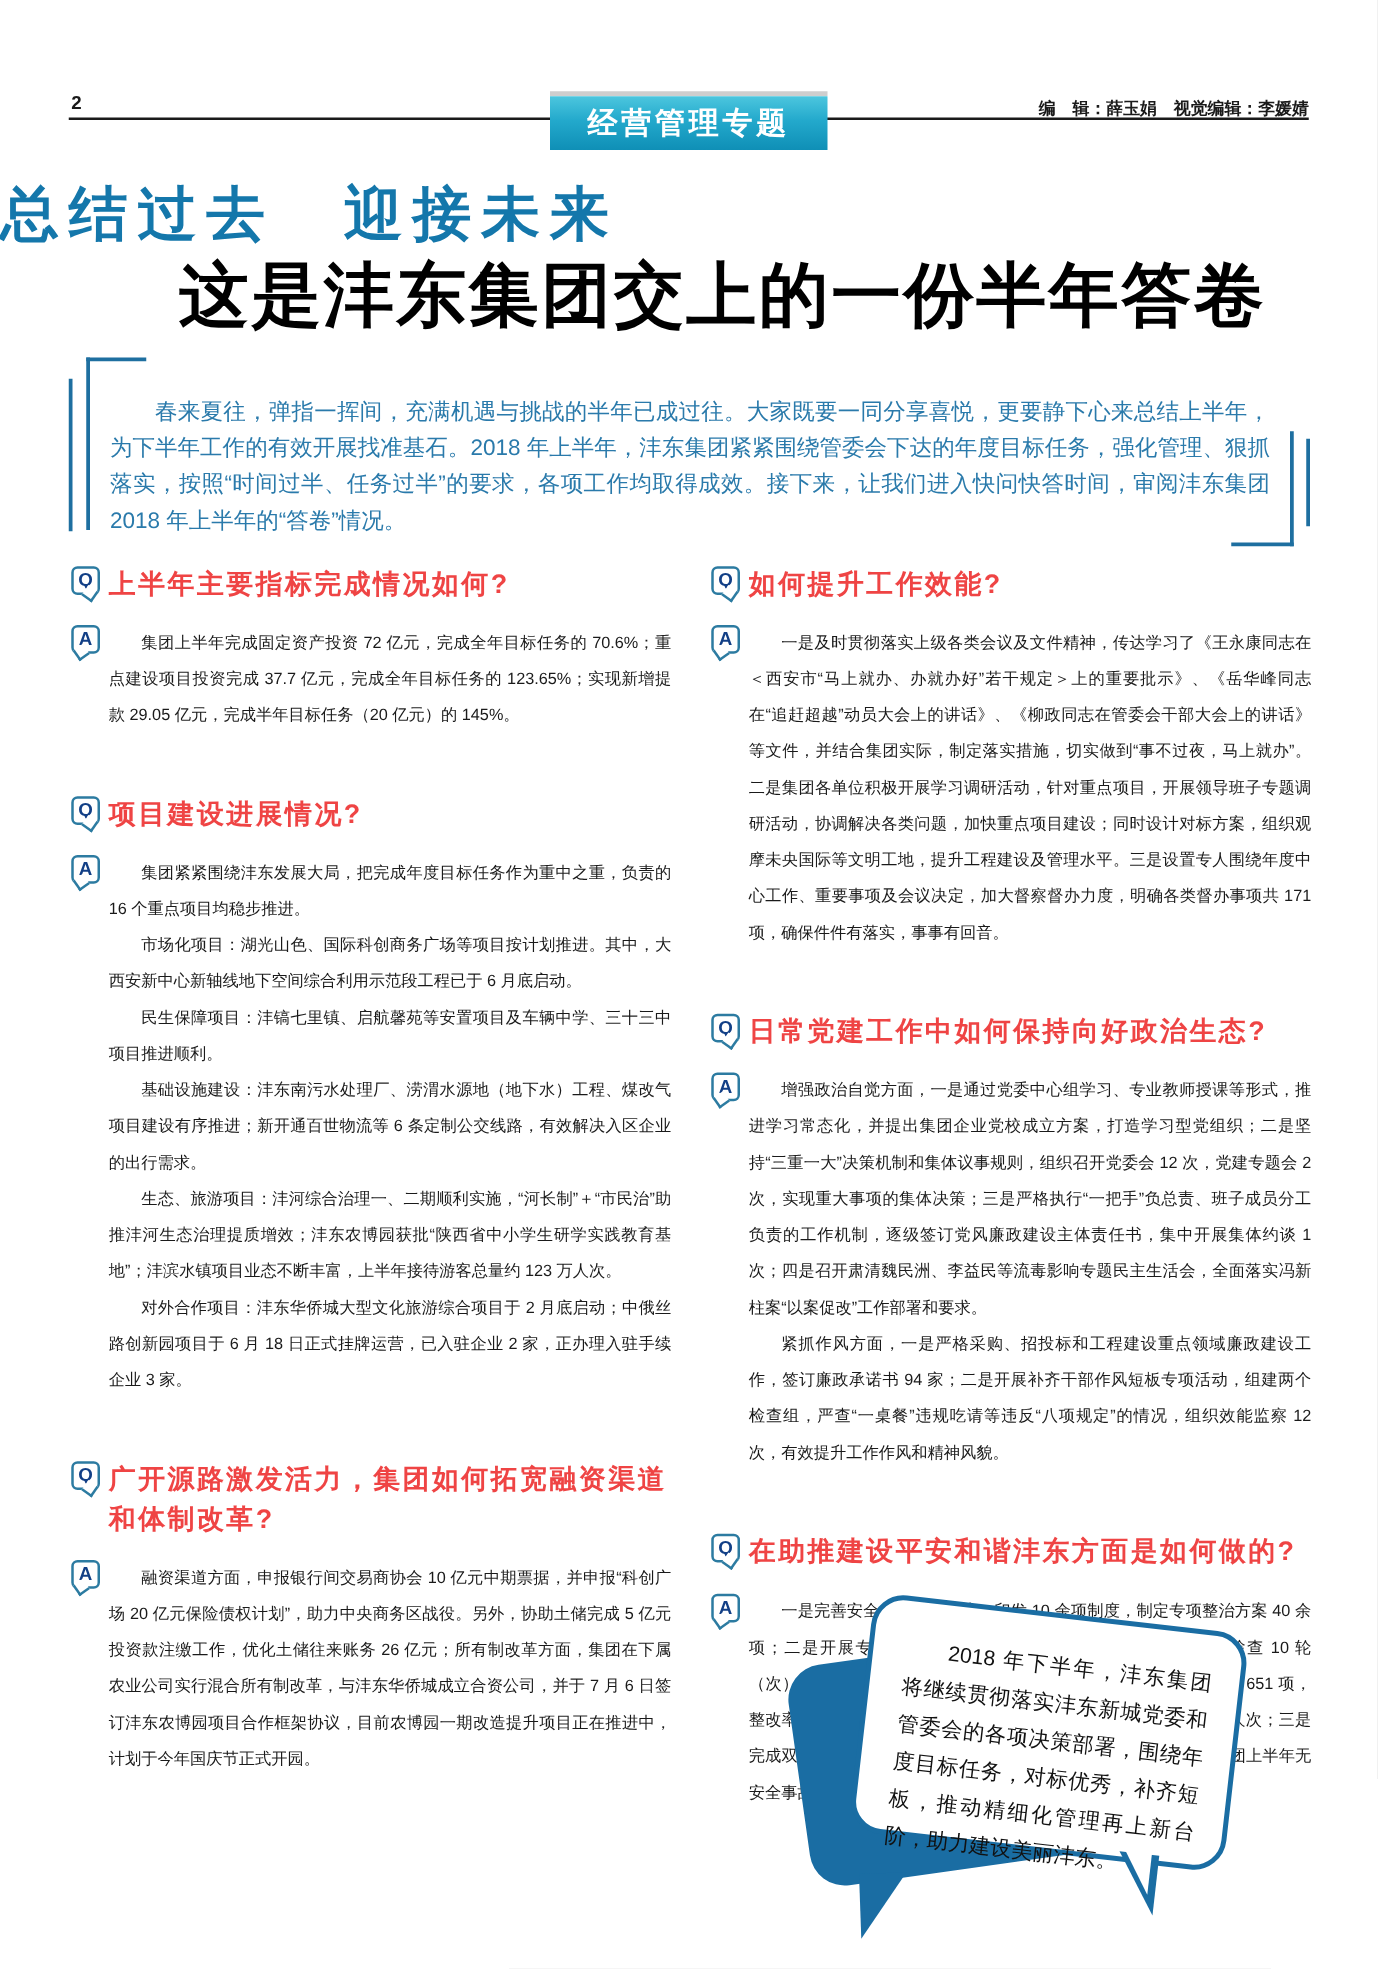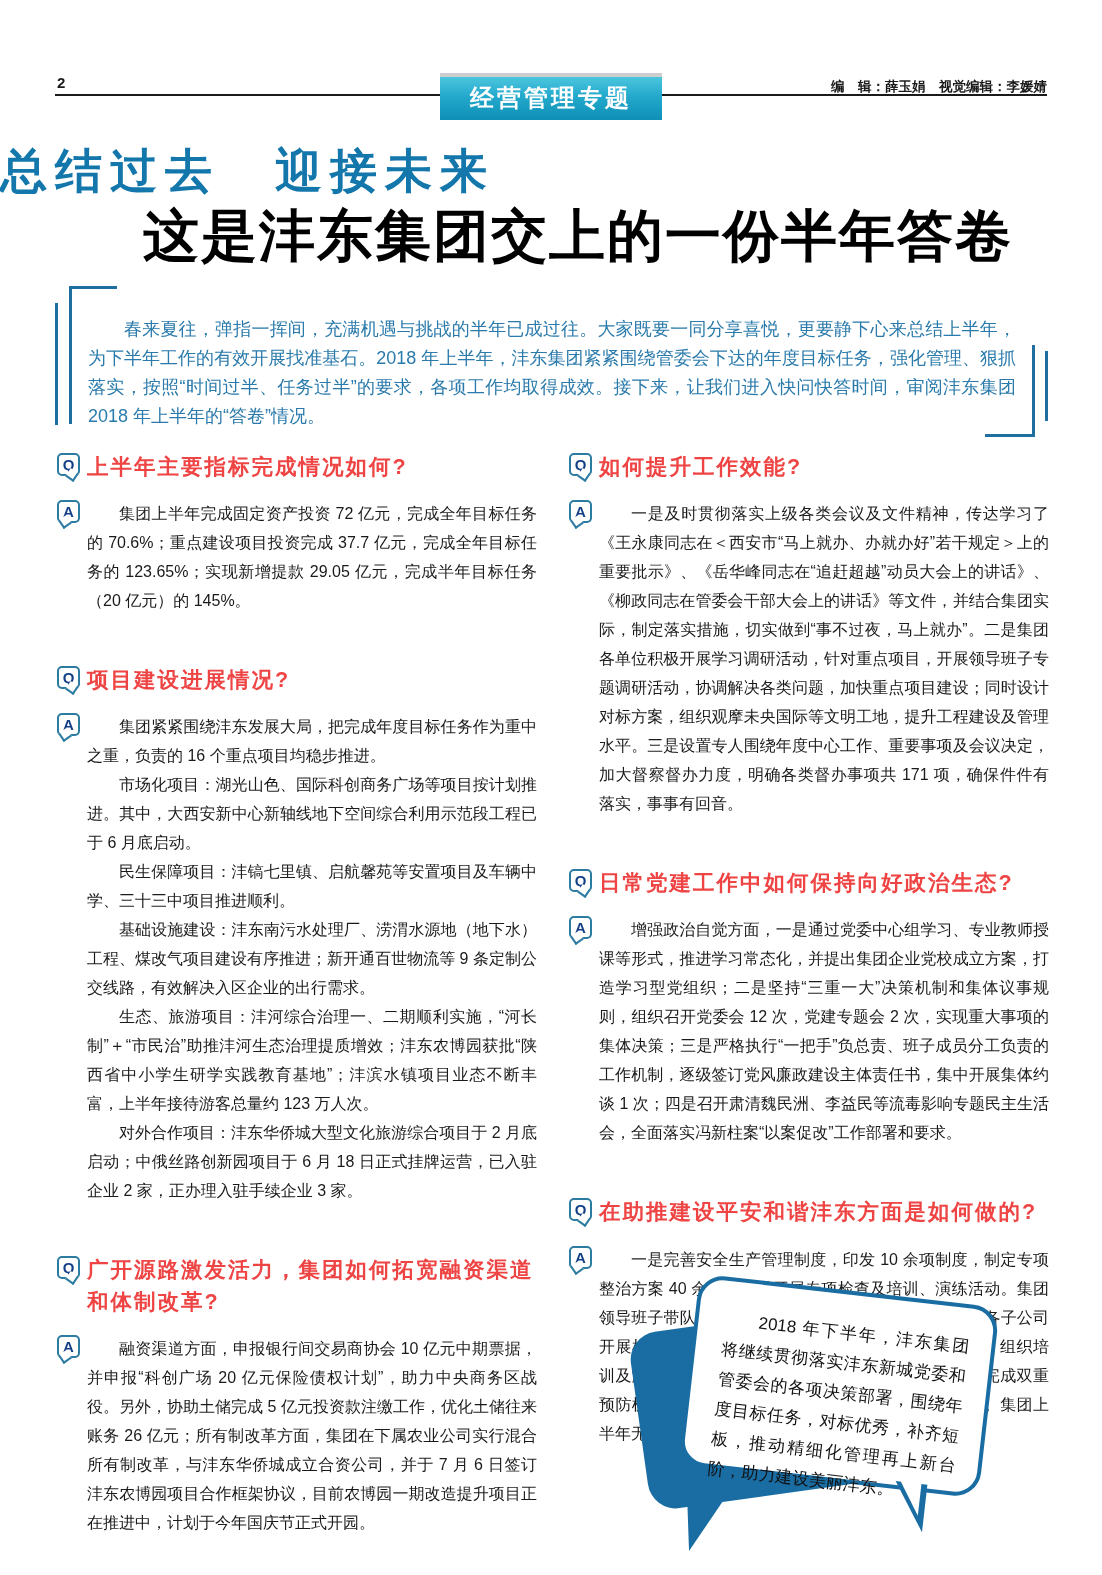--- a/index.html
+++ b/index.html
@@ -66,21 +66,21 @@
     bottom:-6px;
   }
   .badge-q::after { right:1px; transform:rotate(35deg); }
   .badge-a::after { left:1px;  transform:rotate(55deg); }
 
   .q-title {
     color:#ef4444; font-size:21.5px; font-weight:800;
     letter-spacing:2px; line-height:1.45;
   }
   .a-body p {
-    font-size:16px; line-height:29px; text-align:justify; text-indent:2em;
+    font-size:13px; line-height:29px; text-align:justify; text-indent:2em;
     color:#1a1a1a;
   }
 
   
   .bubble-wrap { position:absolute; left:630px; top:1282px; width:440px; height:290px; }
   .bubble-back {
     position:absolute; left:8px; top:32px; width:300px; height:178px;
     background:#1a6da3; border-radius:28px; transform:rotate(-8deg);
   }
   .bubble-back::after {
@@ -145,21 +145,21 @@
       <div class="q-row">
         <span class="badge badge-q">Q</span>
         <h3 class="q-title">项目建设进展情况?</h3>
       </div>
       <div class="a-row">
         <span class="badge badge-a">A</span>
         <div class="a-body">
           <p>集团紧紧围绕沣东发展大局，把完成年度目标任务作为重中之重，负责的 16 个重点项目均稳步推进。</p>
           <p>市场化项目：湖光山色、国际科创商务广场等项目按计划推进。其中，大西安新中心新轴线地下空间综合利用示范段工程已于 6 月底启动。</p>
           <p>民生保障项目：沣镐七里镇、启航馨苑等安置项目及车辆中学、三十三中项目推进顺利。</p>
-          <p>基础设施建设：沣东南污水处理厂、涝渭水源地（地下水）工程、煤改气项目建设有序推进；新开通百世物流等 9 条定制公交线路，有效解决入区企业的出行需求。</p>
+          <p>基础设施建设：沣东南污水处理厂、涝渭水源地（地下水）工程、煤改气项目建设有序推进；新开通百世物流等 6 条定制公交线路，有效解决入区企业的出行需求。</p>
           <p>生态、旅游项目：沣河综合治理一、二期顺利实施，“河长制”＋“市民治”助推沣河生态治理提质增效；沣东农博园获批“陕西省中小学生研学实践教育基地”；沣滨水镇项目业态不断丰富，上半年接待游客总量约 123 万人次。</p>
           <p>对外合作项目：沣东华侨城大型文化旅游综合项目于 2 月底启动；中俄丝路创新园项目于 6 月 18 日正式挂牌运营，已入驻企业 2 家，正办理入驻手续企业 3 家。</p>
         </div>
       </div>
     </section>
 
     <section class="qa-block">
       <div class="q-row">
         <span class="badge badge-q">Q</span>
         <h3 class="q-title">广开源路激发活力，集团如何拓宽融资渠道和体制改革?</h3>
@@ -191,20 +191,21 @@
 
     <section class="qa-block">
       <div class="q-row">
         <span class="badge badge-q">Q</span>
         <h3 class="q-title">日常党建工作中如何保持向好政治生态?</h3>
       </div>
       <div class="a-row">
         <span class="badge badge-a">A</span>
         <div class="a-body">
           <p>增强政治自觉方面，一是通过党委中心组学习、专业教师授课等形式，推进学习常态化，并提出集团企业党校成立方案，打造学习型党组织；二是坚持“三重一大”决策机制和集体议事规则，组织召开党委会 12 次，党建专题会 2 次，实现重大事项的集体决策；三是严格执行“一把手”负总责、班子成员分工负责的工作机制，逐级签订党风廉政建设主体责任书，集中开展集体约谈 1 次；四是召开肃清魏民洲、李益民等流毒影响专题民主生活会，全面落实冯新柱案“以案促改”工作部署和要求。</p>
+          <p>紧抓作风方面，一是严格采购、招投标和工程建设重点领域廉政建设工作，签订廉政承诺书 94 家；二是开展补齐干部作风短板专项活动，组建两个检查组，严查“一桌餐”违规吃请等违反“八项规定”的情况，组织效能监察 12 次，有效提升工作作风和精神风貌。</p>
         </div>
       </div>
     </section>
 
     <section class="qa-block">
       <div class="q-row">
         <span class="badge badge-q">Q</span>
         <h3 class="q-title">在助推建设平安和谐沣东方面是如何做的?</h3>
       </div>
       <div class="a-row">

